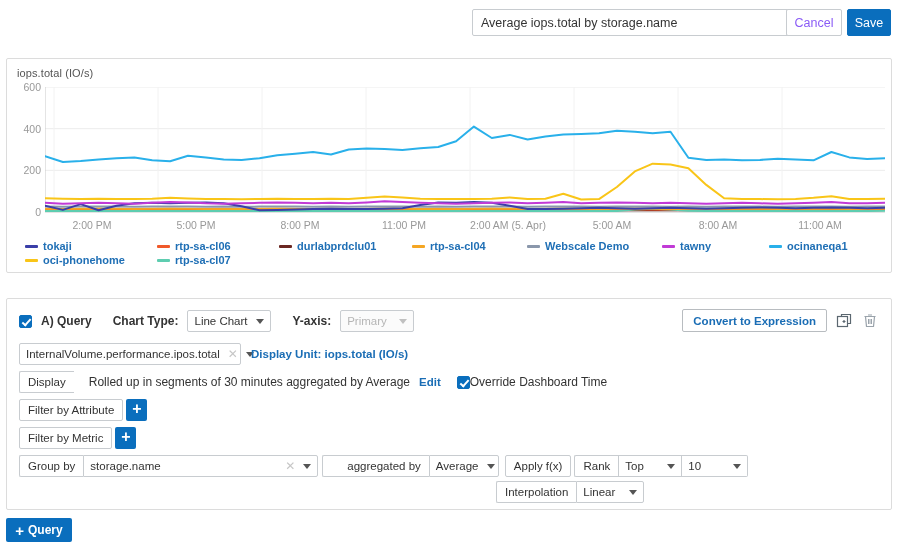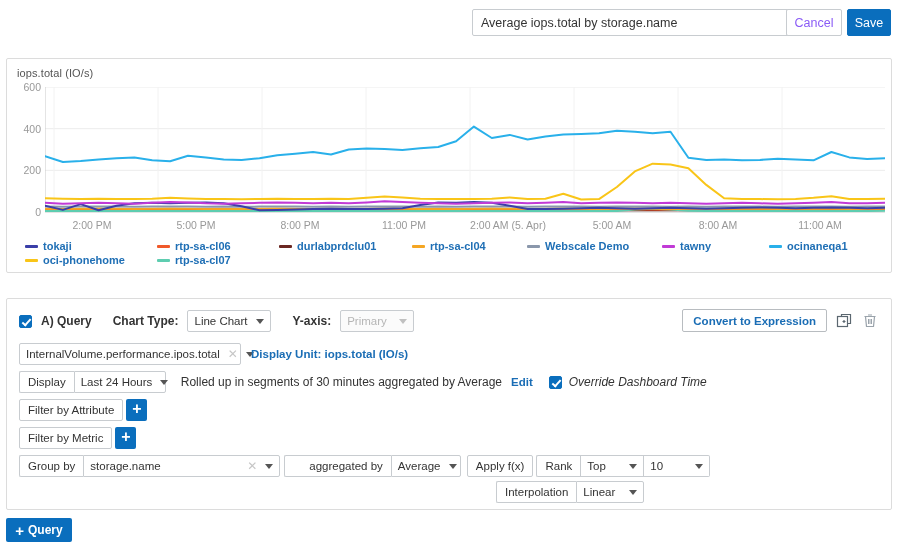--- a/index.html
+++ b/index.html
@@ -264,43 +264,39 @@
     <div class="sel" style="width:222px;">
       <span>InternalVolume.performance.ipos.total</span>
       <span class="clearx" style="margin-left:auto;">✕</span>
       <span class="caret"></span>
     </div>
     <span class="bluelink">Display Unit: iops.total (IO/s)</span>
   </div>
 
   <div class="qrow" style="left:12px; top:72px; gap:0px;">
     <div class="btn-plain" style="border-right:none; border-radius:2px 0 0 2px;">Display</div>
-    <div class="sel" style="width:92px; border-radius:0 2px 2px 0;">
-      <span>Last 24 Hours</span>
-      <span class="caret" style="margin-left:auto;"></span>
-    </div>
     <span class="lbl" style="margin-left:15px;">Rolled up in segments of 30 minutes aggregated by Average</span>
     <span class="bluelink" style="margin-left:9px;">Edit</span>
     <div class="chk" style="margin-left:16px;"></div>
-    <span class="lbl" style="margin-left:7px;font-style:italic;">Override Dashboard Time</span>
+    <span class="lbl" style="">Override Dashboard Time</span>
   </div>
 
   <div class="qrow" style="left:12px; top:100px; gap:3px;">
     <div class="btn-plain">Filter by Attribute</div>
     <div class="plusbtn">+</div>
   </div>
 
   <div class="qrow" style="left:12px; top:128px; gap:3px;">
     <div class="btn-plain">Filter by Metric</div>
     <div class="plusbtn">+</div>
   </div>
 
   <div class="qrow" style="left:12px; top:156px; gap:0;">
     <div class="btn-plain" style="border-right:none; border-radius:2px 0 0 2px;">Group by</div>
-    <div class="sel" style="width:197px; border-radius:0 2px 2px 0;justify-content:center;">
+    <div class="sel" style="width:235px; border-radius:0 2px 2px 0;justify-content:center;">
       <span>storage.name</span>
       <span class="clearx" style="margin-left:auto;">✕</span>
       <span class="caret"></span>
     </div>
     <div class="btn-plain" style="margin-left:4px; border-right:none; border-radius:2px 0 0 2px;padding-left:24px;">aggregated by</div>
     <div class="sel" style="width:70px; border-radius:0 2px 2px 0;">
       <span>Average</span>
       <span class="caret" style="margin-left:auto;"></span>
     </div>
     <div class="btn-plain" style="margin-left:6px;">Apply f(x)</div>

